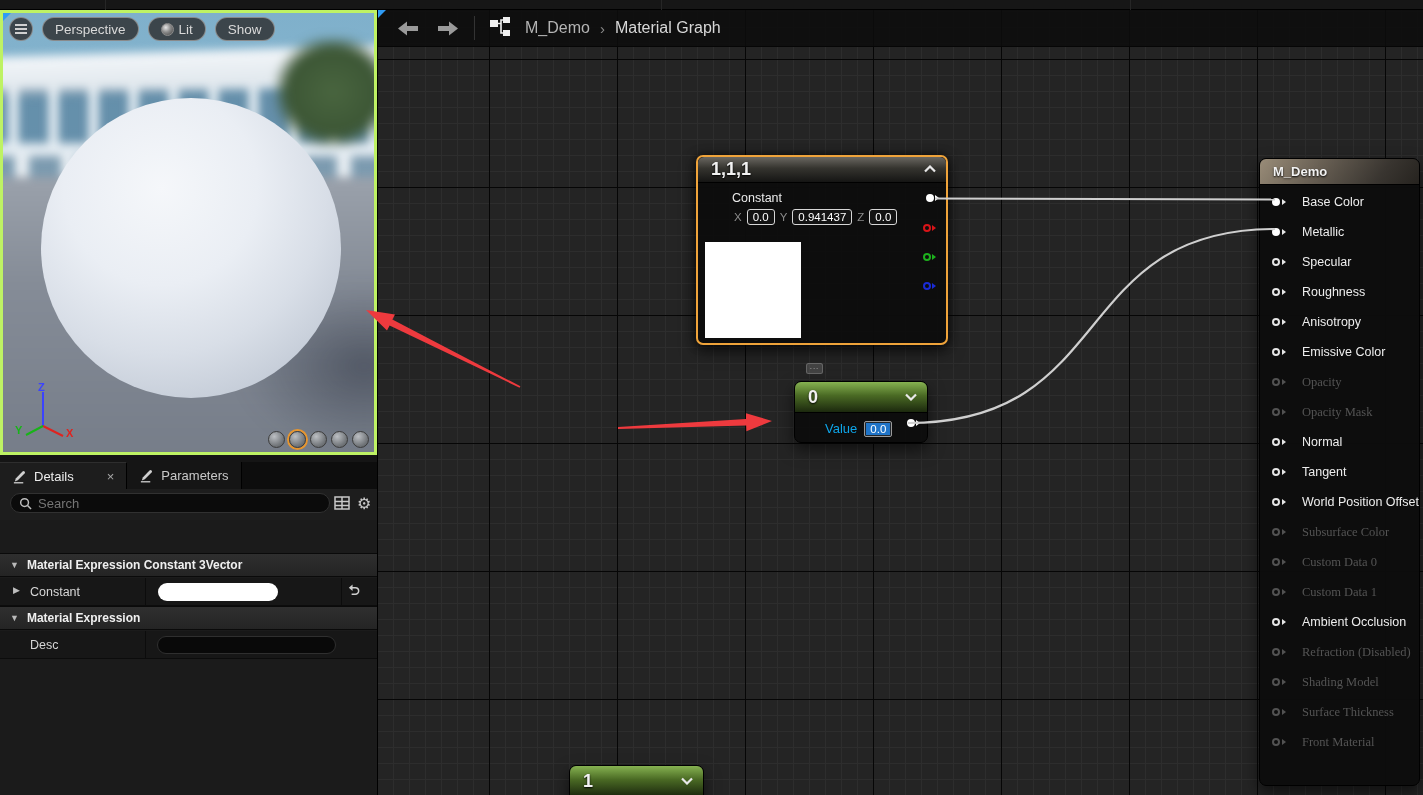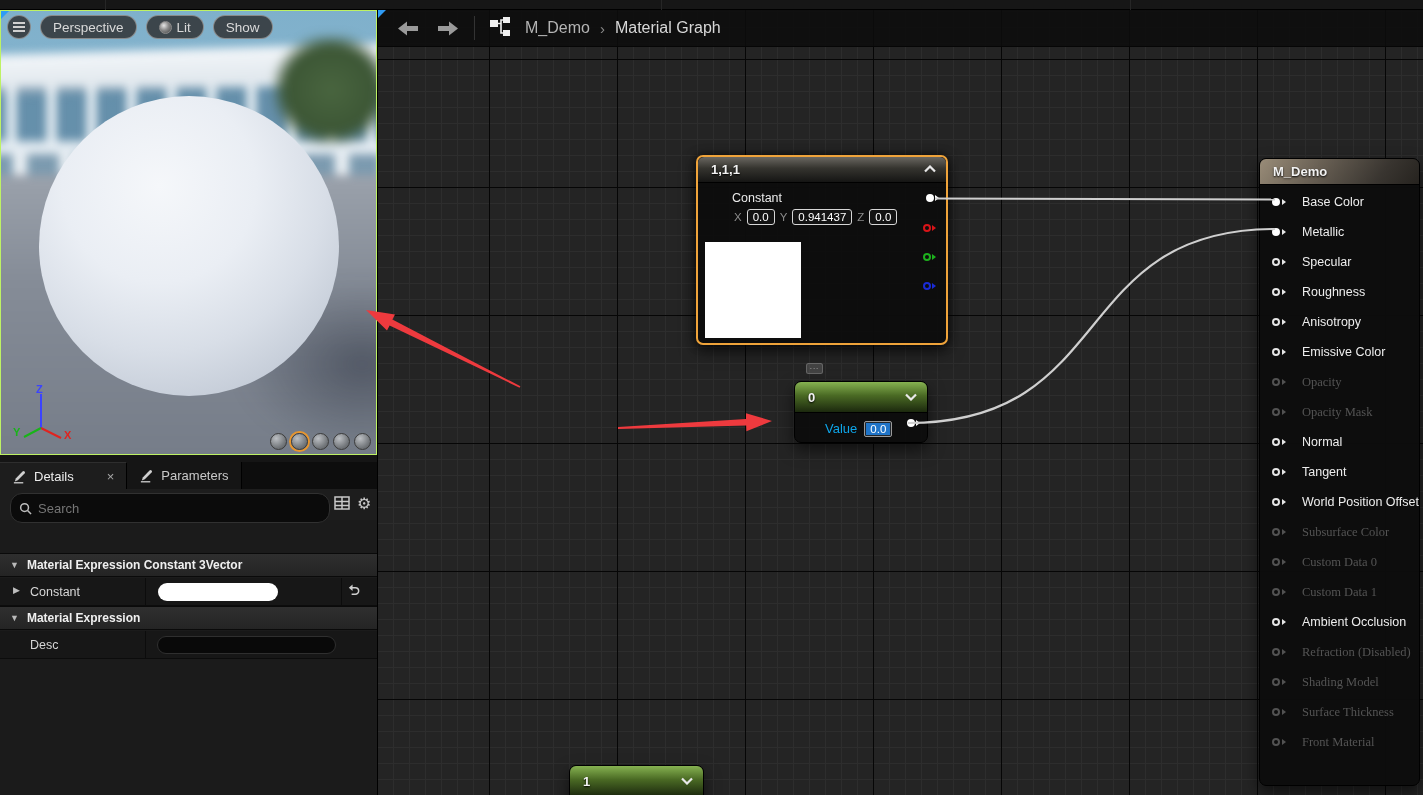--- a/index.html
+++ b/index.html
@@ -5,21 +5,21 @@
   * { margin:0; padding:0; box-sizing:border-box; }
   body { background:#000; font-family:"Liberation Sans", sans-serif; }
   .app { position:relative; width:1423px; height:795px; background:#151515; overflow:hidden;
          font-family:"Liberation Sans", sans-serif; color:#ddd; }
 
   
   .top-strip { position:absolute; left:0; top:0; width:1423px; height:10px; background:#161616; border-bottom:1px solid #000; }
   .top-strip .div { position:absolute; top:0; width:1px; height:10px; background:#262626; }
 
   
-  .viewport { position:absolute; left:0; top:10px; width:377px; height:445px; background:#222; border:1px solid #bef264; overflow:hidden; }
+  .viewport { position:absolute; left:0; top:10px; width:377px; height:445px; background:#222; border:3px solid #bef264; overflow:hidden; }
   .vp-scene { position:absolute; inset:0; overflow:hidden; background:linear-gradient(180deg,#7fb0cb 0%,#8fbad2 45%,#9dc2d6 100%); }
   .vp-blur { position:absolute; inset:-14px; filter:blur(5px); }
   .beam1 { position:absolute; left:-20px; right:-20px; top:52px; height:40px; background:linear-gradient(180deg,#f3f6f9,#dde5eb); transform:rotate(-1.8deg); }
   .glass { position:absolute; left:-20px; right:-20px; top:90px; height:56px; background:repeating-linear-gradient(90deg,rgba(248,251,253,.95) 0 9px,rgba(73,112,141,.55) 9px 40px); }
   .beam2 { position:absolute; left:-20px; right:-20px; top:144px; height:14px; background:rgba(236,241,245,.9); }
   .wall  { position:absolute; left:-20px; right:-20px; top:157px; height:32px; background:repeating-linear-gradient(90deg,rgba(240,243,246,.95) 0 14px,rgba(110,130,148,.55) 14px 46px); }
   .tree  { position:absolute; left:286px; top:38px; width:116px; height:110px; background:radial-gradient(ellipse at center,#49653f 0%,#3c5635 55%,rgba(60,86,53,0) 75%); }
   .floor { position:absolute; left:-20px; right:-20px; top:178px; height:300px; background:linear-gradient(180deg,#9aa1ab 0%,#858c97 35%,#747b87 100%); }
   .sphere-shadow { position:absolute; left:236px; top:268px; width:250px; height:170px; border-radius:50%;
                    background:radial-gradient(ellipse at center,rgba(36,42,56,.5),rgba(36,42,56,0) 70%); filter:blur(10px); }
@@ -45,21 +45,21 @@
   .details { position:absolute; left:0; top:462px; width:377px; height:333px; background:#141414; }
   .tabbar { position:absolute; left:0; top:0; width:377px; height:27px; background:#0d0d0d; display:flex; }
   .tab { height:27px; display:flex; align-items:center; gap:7px; padding:0 12px; font-size:13px; color:#c9c9c9;
          border-right:1px solid #000; background:#151515; }
   .tab.active { background:#1d1d1d; color:#ececec; border-top:1px solid #2e2e2e; }
   .tab .close { margin-left:26px; color:#a8a8a8; font-size:13px; }
   .tab svg { flex:0 0 auto; }
 
   .details-body { position:absolute; left:0; top:27px; width:377px; bottom:0; background:#1b1b1b; }
   .search-row { position:absolute; left:0; top:0; width:377px; height:31px; background:#1d1d1d; display:flex; align-items:center; }
-  .search-box { position:absolute; left:10px; top:4px; width:320px; height:30px; background:#0b0b0b; border:1px solid #313131;
+  .search-box { position:absolute; left:10px; top:4px; width:320px; height:20px; background:#0b0b0b; border:1px solid #313131;
                 border-radius:12px; display:flex; align-items:center; padding:0 8px; gap:6px; }
   .search-box input { background:transparent; border:none; outline:none; color:#bdbdbd; font-size:13px; width:240px; font-family:"Liberation Sans",sans-serif; }
   .search-box input::placeholder { color:#757575; }
   .tool-ico { position:absolute; top:6px; color:#c8c8c8; }
   .tool-ico.grid-i { left:334px; } .tool-ico.gear-i { left:357px; font-size:16px; line-height:18px; }
 
   .cat-header { position:absolute; left:0; width:377px; height:24px; background:linear-gradient(180deg,#2f2f2f,#242424);
                 border-top:1px solid #0a0a0a; border-bottom:1px solid #0a0a0a; display:flex; align-items:center; gap:8px; padding:0 10px;
                 font-size:12px; font-weight:bold; color:#efefef; }
   .cat-header .tri { color:#b9b9b9; font-size:9px; }
@@ -90,21 +90,21 @@
   .crumb-root { margin-left:12px; font-size:16px; color:#b4b4b4; }
   .crumb-sep { margin-left:10px; font-size:15px; color:#8a8a8a; }
   .crumb-cur { margin-left:10px; font-size:16px; color:#d8d8d8; }
   .corner-tri { position:absolute; left:0; top:0; width:0; height:0; border-top:8px solid #2f9bf5; border-right:8px solid transparent; z-index:6; }
   .corner-tri.vp { z-index:6; }
 
   .node { position:absolute; background:rgba(13,13,13,.95); border:1px solid #000; border-radius:7px;
           box-shadow:0 7px 16px rgba(0,0,0,.55); z-index:3; }
   .node-header { height:26px; border-radius:6px 6px 0 0; display:flex; align-items:center; position:relative;
                  border-bottom:1px solid #000; }
-  .node-title { font-size:13px; font-weight:bold; color:#f2f2f2; text-shadow:0 1px 2px #000; padding-left:13px; }
+  .node-title { font-size:18px; font-weight:bold; color:#f2f2f2; text-shadow:0 1px 2px #000; padding-left:13px; }
   .hdr-grey  { background:linear-gradient(180deg,#6a6761 0%,#35342f 45%,#151514 100%); }
   .hdr-green { background:linear-gradient(180deg,#86b251 0%,#4a6a24 45%,#1c290e 100%); }
   .hdr-tan   { background:linear-gradient(125deg,#998c78 0%,#6a6155 35%,#393530 75%,#26231f 100%); }
   .hdr-chevron { position:absolute; right:10px; top:8px; }
 
   .constant-node { left:318px; top:145px; width:252px; height:190px; border:2.5px solid #efa33a;
                    box-shadow:0 0 10px rgba(0,0,0,.7),0 7px 16px rgba(0,0,0,.55); }
   .cn-label { position:absolute; left:34px; top:34px; font-size:12.5px; color:#eaeaea; }
   .xyz-row { position:absolute; left:36px; top:52px; display:flex; align-items:center; gap:5px; }
   .xyz-lab { color:#8b8b8b; font-size:11.5px; }

